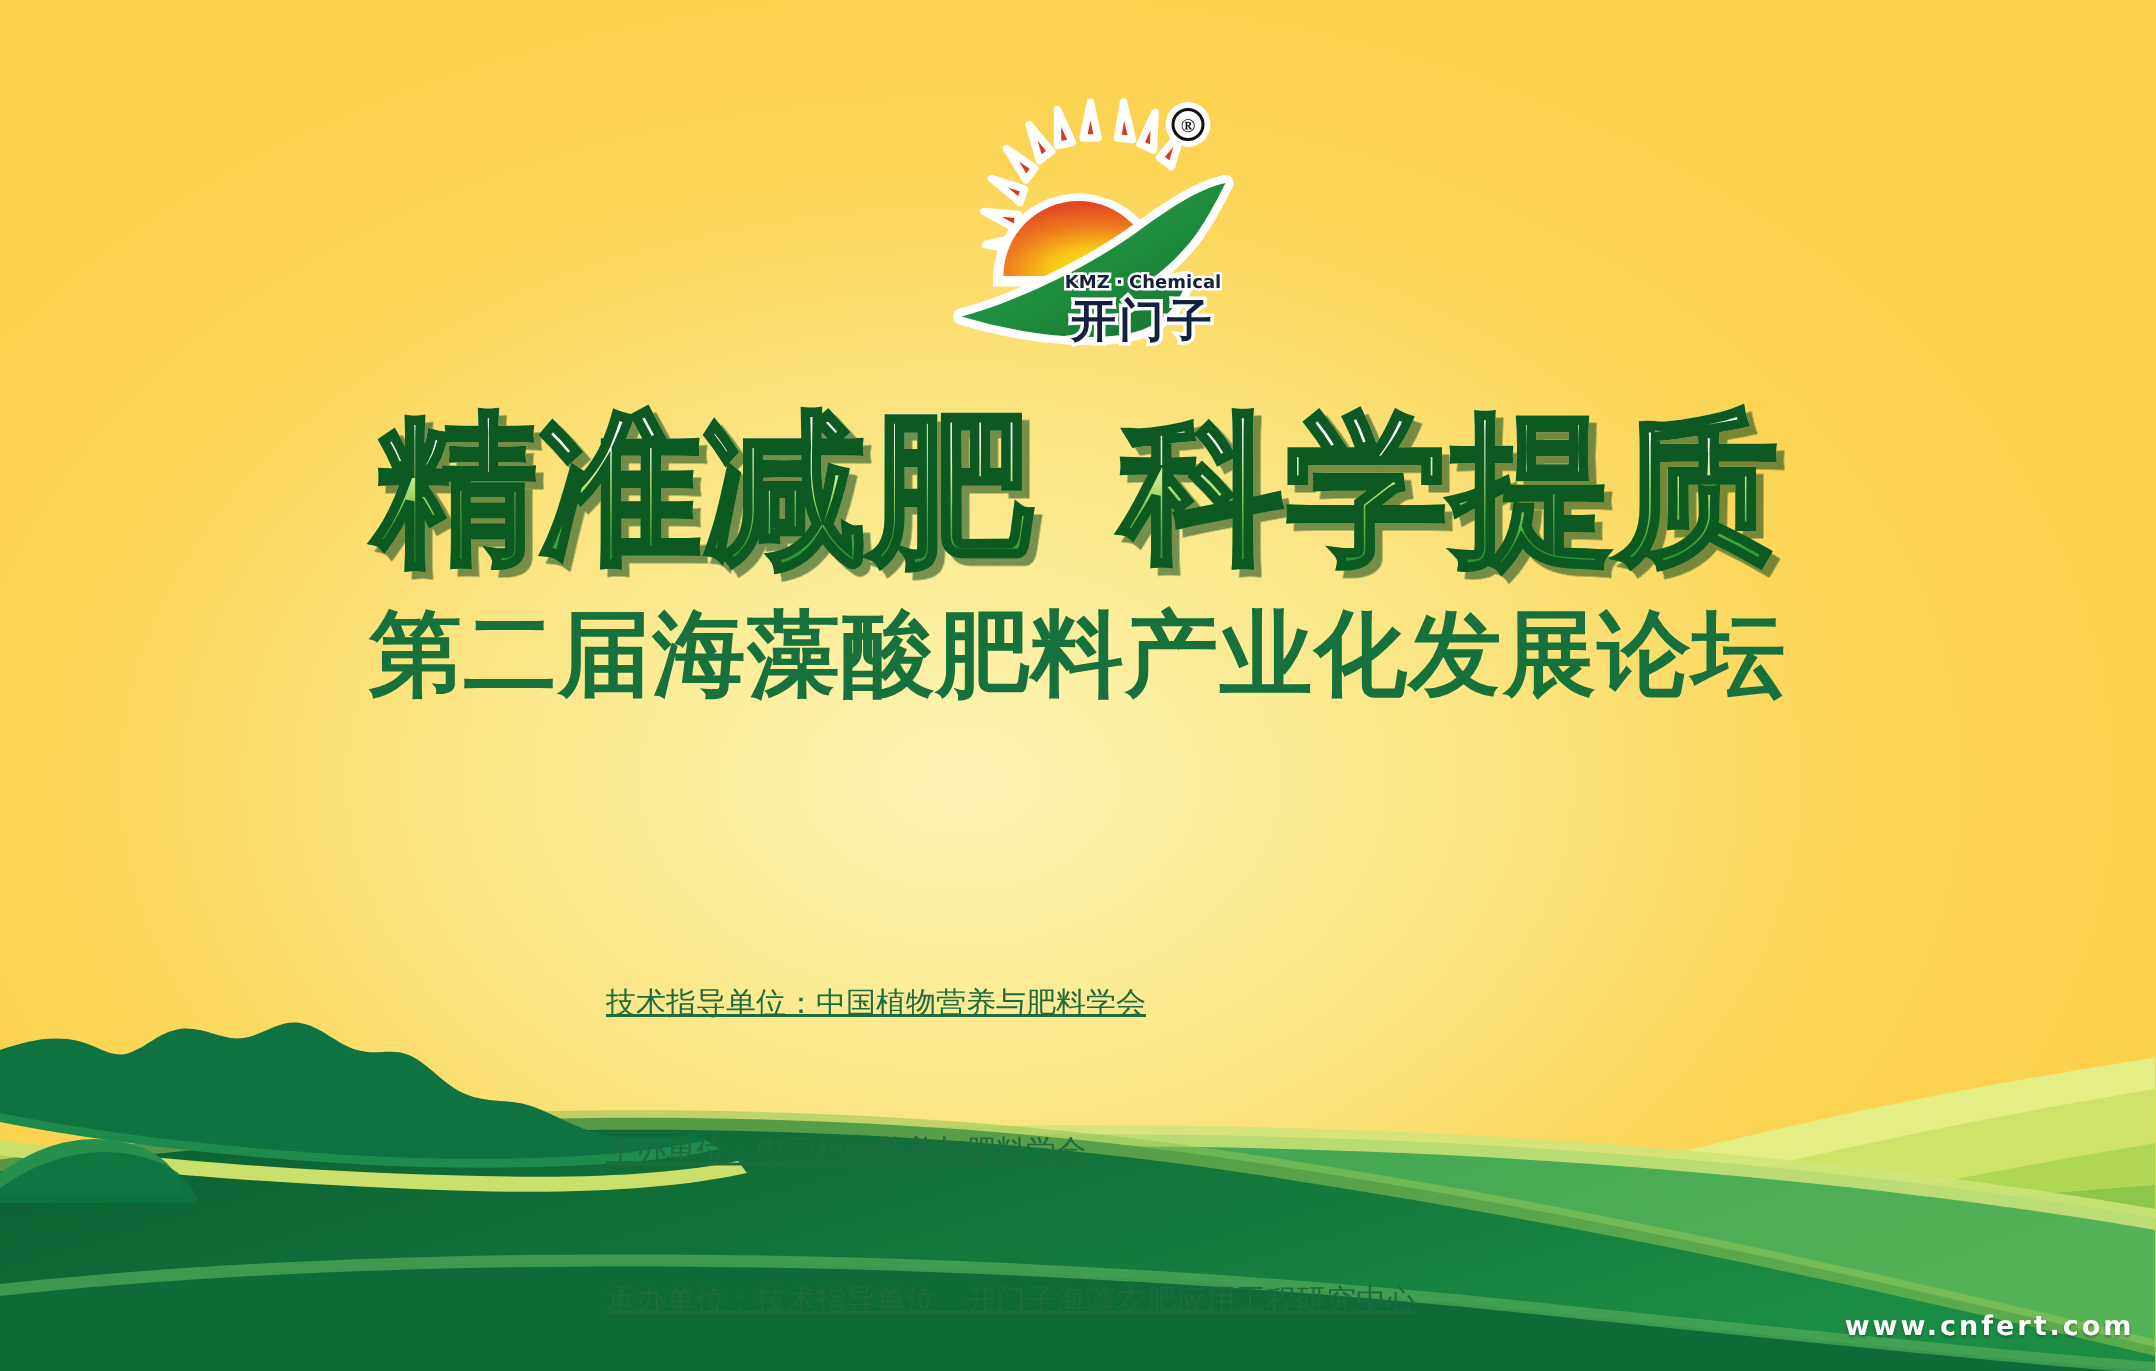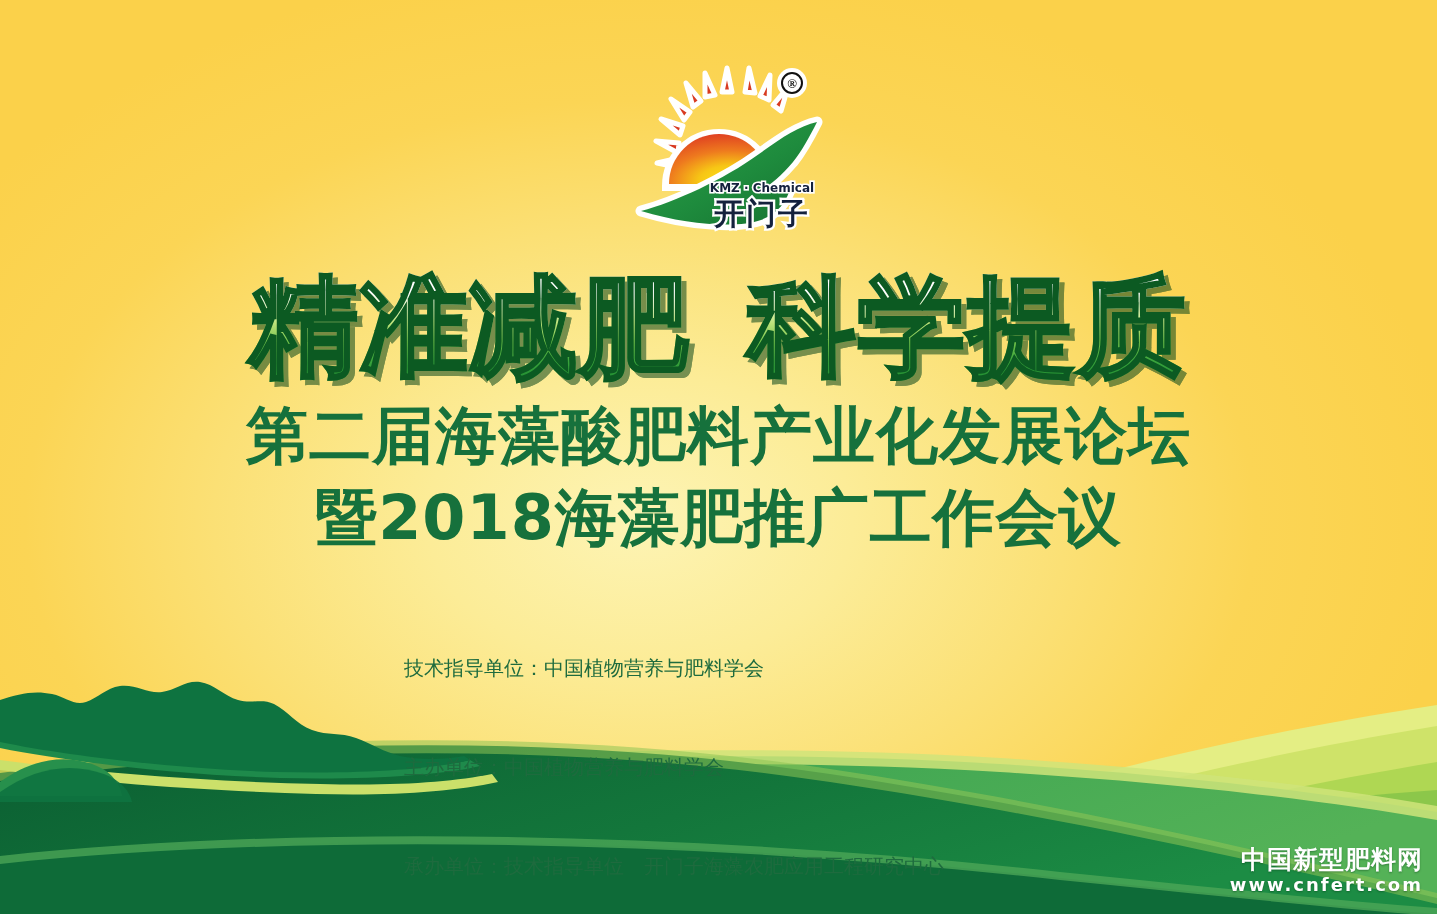--- a/index.html
+++ b/index.html
@@ -58,21 +58,21 @@
 
   
   .details{
     position:absolute;left:404px;top:586px;width:1000px;
     font-family:"DejaVu Sans","Liberation Sans",sans-serif;
     font-size:20px;
     line-height:33px;
     color:#1E6B3E;
     white-space:pre;
   }
-  .details div{margin:0;padding:0;}
+  .details div{margin:0;padding:0;text-decoration:underline;}
 
   
   .watermark{
     position:absolute;right:14px;bottom:18px;text-align:right;
     color:#FFFFFF;
   }
   .wm-cn{
     font-family:"DejaVu Sans","Liberation Sans",sans-serif;
     font-weight:bold;font-size:25px;line-height:28px;letter-spacing:1px;
     text-shadow:0 1px 2px rgba(0,60,20,.45);
@@ -208,28 +208,26 @@
       </g>
 
       <text x="131" y="130" text-anchor="middle" font-family="'DejaVu Sans','Liberation Sans',sans-serif" font-size="12" font-weight="bold" fill="#14213D" stroke="#FFFFFF" stroke-width="3.2" paint-order="stroke">KMZ · Chemical</text>
       <text x="131" y="162" text-anchor="middle" font-family="'DejaVu Sans','Liberation Sans',sans-serif" font-size="30" font-weight="bold" fill="#14213D" stroke="#FFFFFF" stroke-width="4.5" paint-order="stroke" letter-spacing="2">开门子</text>
     </svg>
   </div>
 
   <div class="headline">精准减肥  科学提质</div>
 
   <div class="sub1">第二届海藻酸肥料产业化发展论坛</div>
-  <div class="sub2">暨2018海藻肥推广工作会议</div>
 
   <div class="details">
     <div>技术指导单位：中国植物营养与肥料学会</div>
     <div>主办单位：中国植物营养与肥料学会</div>
     <div>承办单位：技术指导单位　开门子海藻农肥应用工程研究中心</div>
     
     
   </div>
 
   <div class="watermark">
-    <div class="wm-cn">中国新型肥料网</div>
     <div class="wm-url">www.cnfert.com</div>
   </div>
 
 </div>
 
 </body></html>

